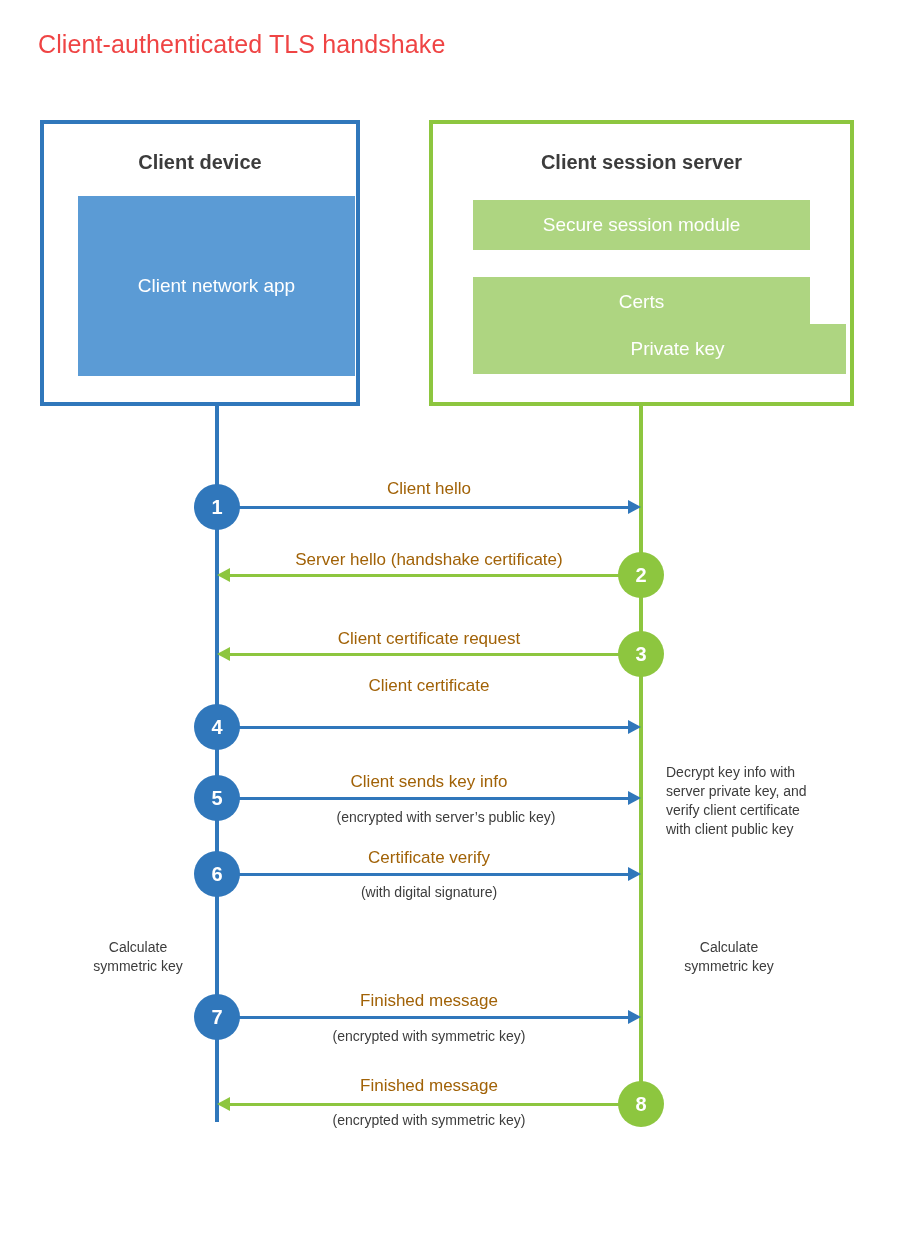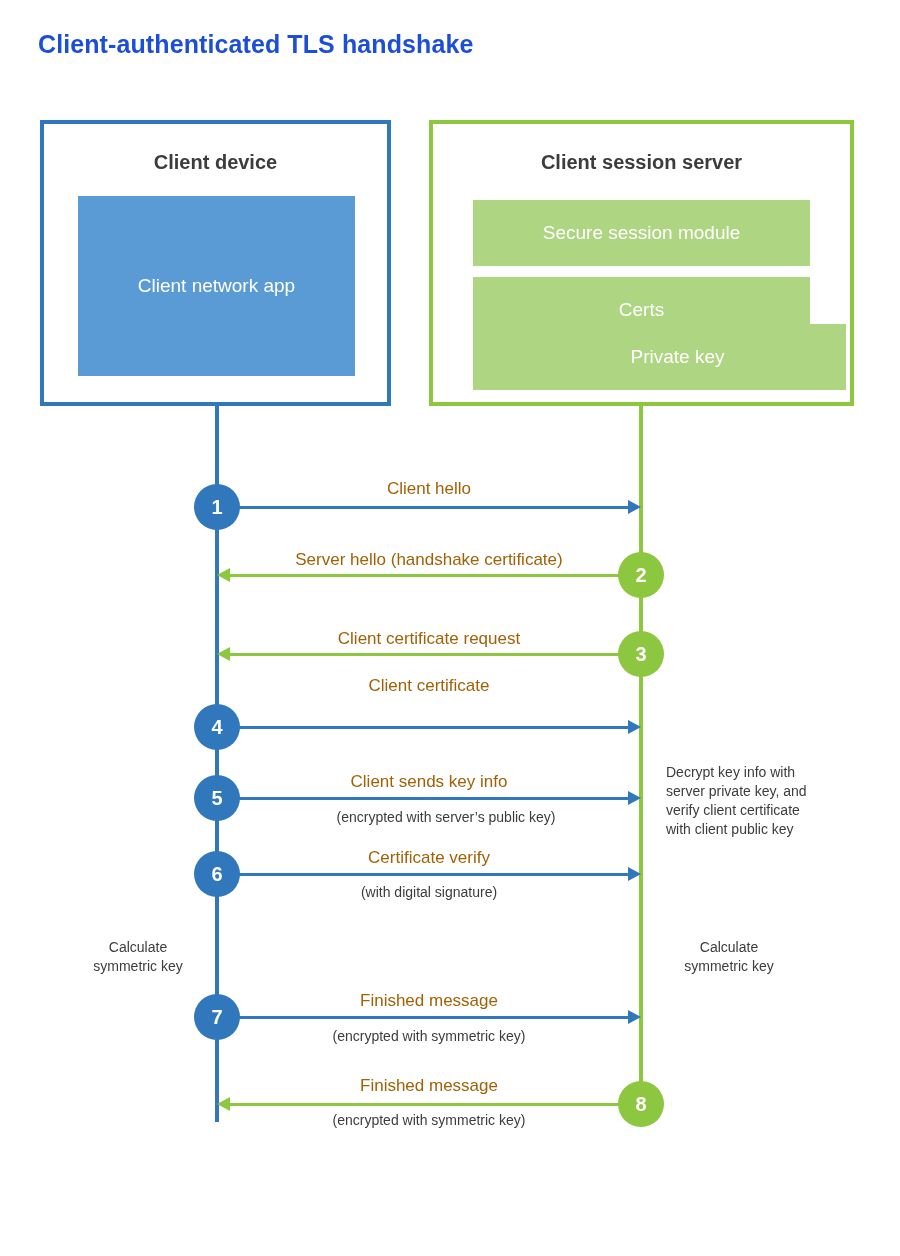--- a/index.html
+++ b/index.html
@@ -19,36 +19,36 @@
     background: #ffffff;
     overflow: hidden;
   }
 
   
   #diagram-title {
     position: absolute;
     left: 38px;
     top: 30px;
     font-size: 25px;
-    font-weight: 700;
-    color: #1d4ed8;
+    font-weight: 400;
+    color: #ef4444;
     letter-spacing: 0.1px;
     white-space: nowrap;
   }
 
   
   .participant-box {
     position: absolute;
     background: #ffffff;
     box-sizing: border-box;
   }
   #client-device-box {
     left: 40px;
     top: 120px;
-    width: 351px;
+    width: 320px;
     height: 286px;
     border: 4px solid #3077BB;
   }
   #server-box {
     left: 429px;
     top: 120px;
     width: 425px;
     height: 286px;
     border: 4px solid #8DC63F;
   }
@@ -82,21 +82,21 @@
     line-height: 1.32;
     text-align: center;
     font-weight: 400;
   }
 
   
   .server-block {
     position: absolute;
     left: 40px;
     width: 337px;
-    height: 66px;
+    height: 50px;
     background: #AED581;
     display: flex;
     align-items: center;
     justify-content: center;
   }
   .server-block-label {
     color: #ffffff;
     font-size: 19px;
     font-weight: 400;
     text-align: center;

